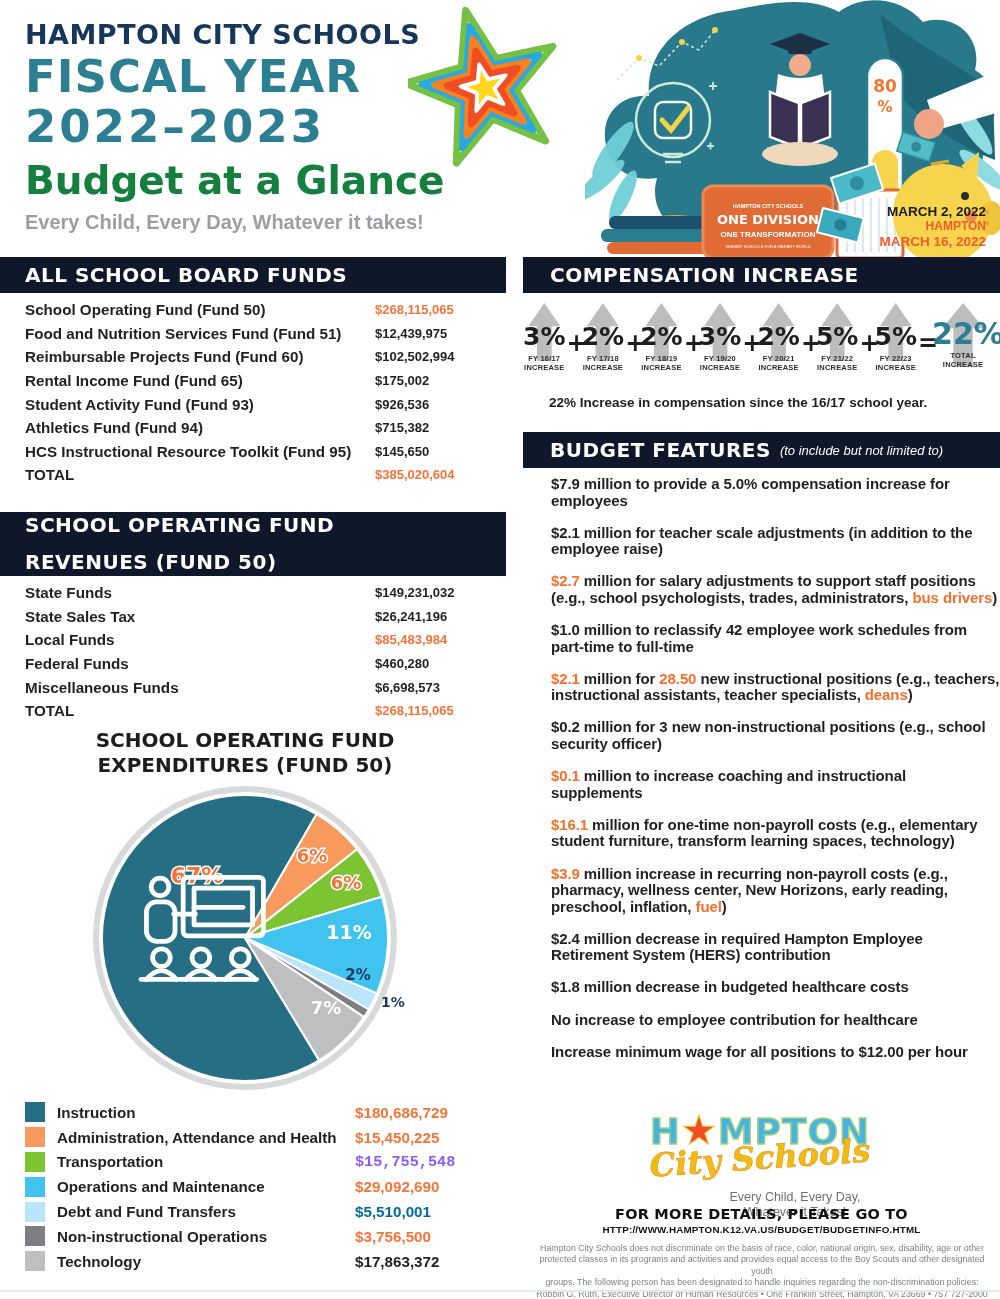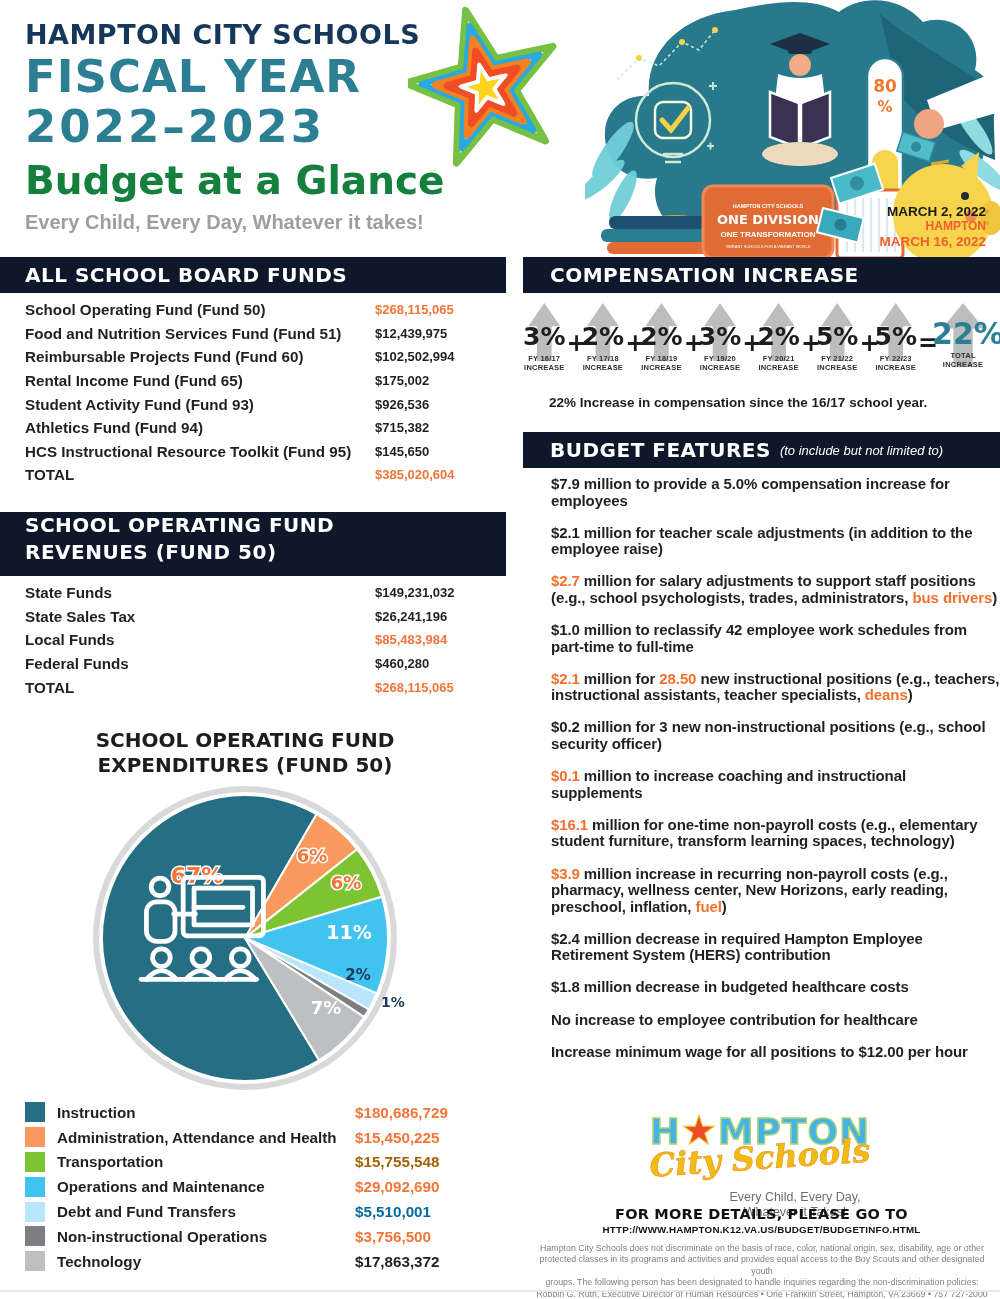--- a/index.html
+++ b/index.html
@@ -18,21 +18,21 @@
   .date2{font-size:12px;font-weight:bold;color:#f15c2c;}
   .date3{font-size:13.5px;font-weight:bold;color:#f15c2c;}
   
   .bar{background:#0f172a;color:#fff;display:flex;align-items:center;
        font-family:"DejaVu Sans",sans-serif;font-weight:bold;}
   .bar-title{font-size:20px;letter-spacing:.5px;}
   .bar-note{font-size:13px;font-style:italic;font-weight:normal;margin-left:9px;font-family:"Liberation Sans",sans-serif;}
   #bar-funds{left:0;top:257px;width:506px;height:36px;padding-left:25px;box-sizing:border-box;}
   #bar-comp{left:523px;top:257px;width:477px;height:36px;padding-left:27px;box-sizing:border-box;}
   #bar-rev{left:0;top:512px;width:506px;height:64px;padding-left:25px;box-sizing:border-box;
-           flex-direction:column;align-items:flex-start;justify-content:flex-start;line-height:27px;}
+           flex-direction:column;align-items:flex-start;justify-content:space-between;line-height:27px;}
   #bar-feat{left:523px;top:432px;width:477px;height:36px;padding-left:27px;box-sizing:border-box;}
   
   .tbl{left:25px;width:462px;}
   #funds-rows{top:298px;}
   #rev-rows{top:581px;}
   .trow{display:flex;height:23.6px;align-items:center;}
   .tlabel{width:350px;font-size:15.2px;font-weight:600;}
   .tvalue{width:112px;font-size:13px;font-weight:bold;}
   .orange{color:#f4753a;}
   .boldlbl{font-weight:bold;}
@@ -278,20 +278,24 @@
         <div class="tlabel">State Sales Tax</div>
         <div class="tvalue">$26,241,196</div>
       </div>
       <div class="trow">
         <div class="tlabel">Local Funds</div>
         <div class="tvalue orange">$85,483,984</div>
       </div>
       <div class="trow">
         <div class="tlabel">Federal Funds</div>
         <div class="tvalue">$460,280</div>
+      </div>
+      <div class="trow">
+        <div class="tlabel">Miscellaneous Funds</div>
+        <div class="tvalue">$6,698,573</div>
       </div>
       <div class="trow">
         <div class="tlabel boldlbl">TOTAL</div>
         <div class="tvalue orange">$268,115,065</div>
       </div>
     </div>
 
   <div id="comp-row" class="abs">
       <div class="cstep">
         <div class="up"></div>
@@ -425,21 +429,21 @@
         <div class="lvalue" style="color: rgb(244, 117, 58);">$180,686,729</div>
       </div>
       <div class="lrow">
         <div class="lswatch" style="background: rgb(248, 154, 94);"></div>
         <div class="llabel">Administration, Attendance and Health</div>
         <div class="lvalue" style="color: rgb(244, 117, 58);">$15,450,225</div>
       </div>
       <div class="lrow">
         <div class="lswatch" style="background: rgb(124, 196, 49);"></div>
         <div class="llabel">Transportation</div>
-        <div class="lvalue" style="color: #a16207;">$15,755,548</div>
+        <div class="lvalue" style="color: #8b5cf6; font-family: Liberation Mono, monospace;">$15,755,548</div>
       </div>
       <div class="lrow">
         <div class="lswatch" style="background: rgb(65, 195, 239);"></div>
         <div class="llabel">Operations and Maintenance</div>
         <div class="lvalue" style="color: rgb(244, 117, 58);">$29,092,690</div>
       </div>
       <div class="lrow">
         <div class="lswatch" style="background: rgb(185, 230, 250);"></div>
         <div class="llabel">Debt and Fund Transfers</div>
         <div class="lvalue" style="color: #0369a1;">$5,510,001</div>

